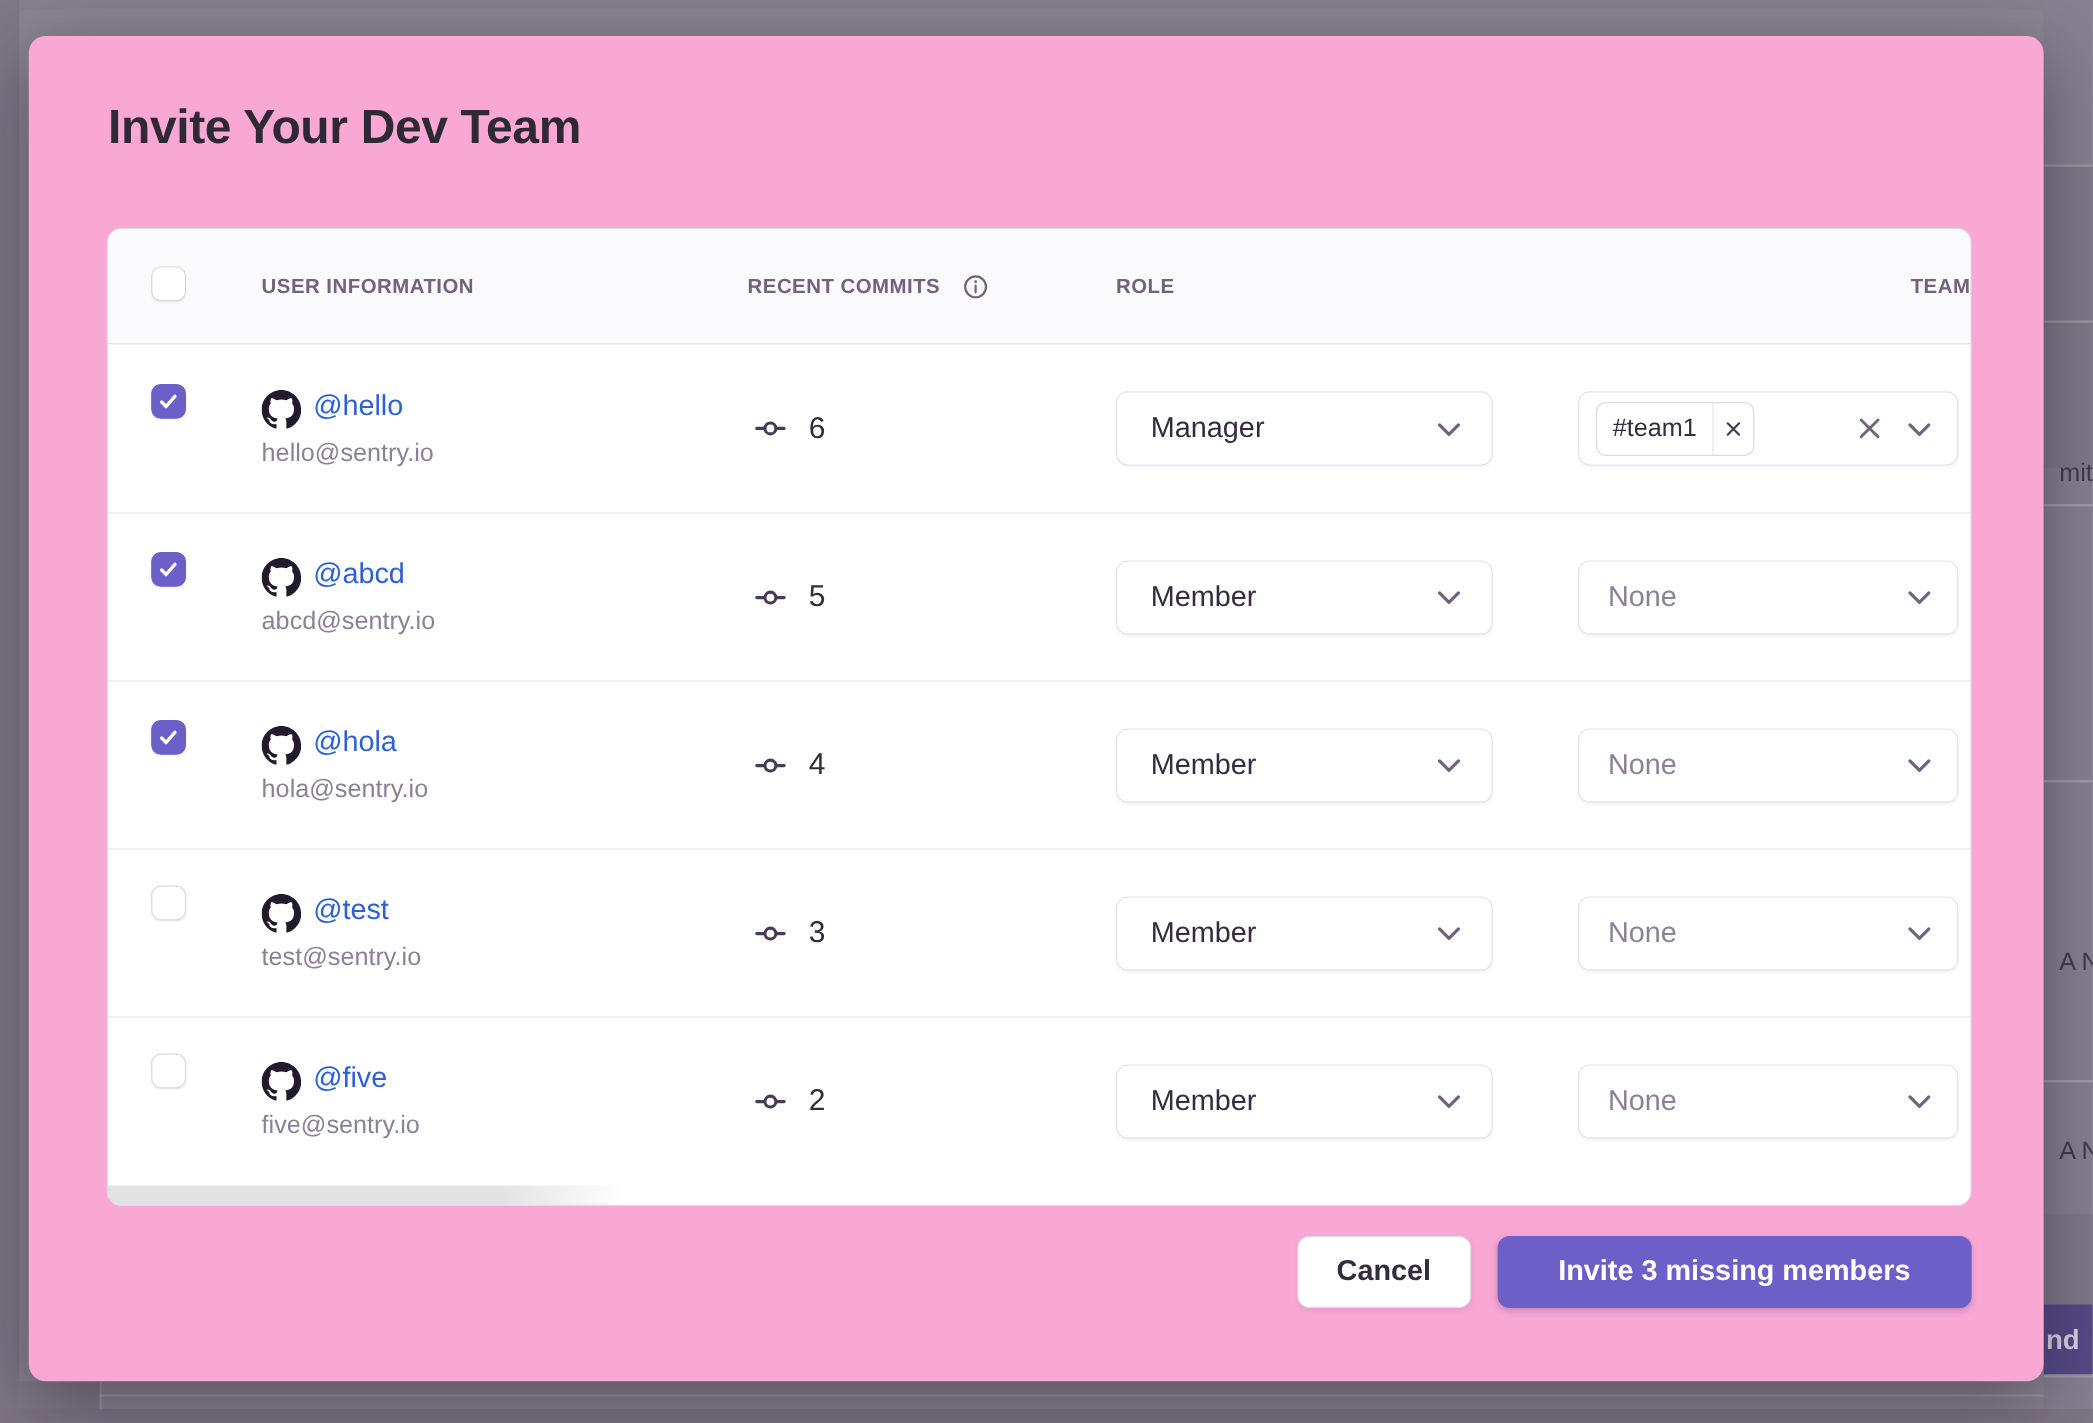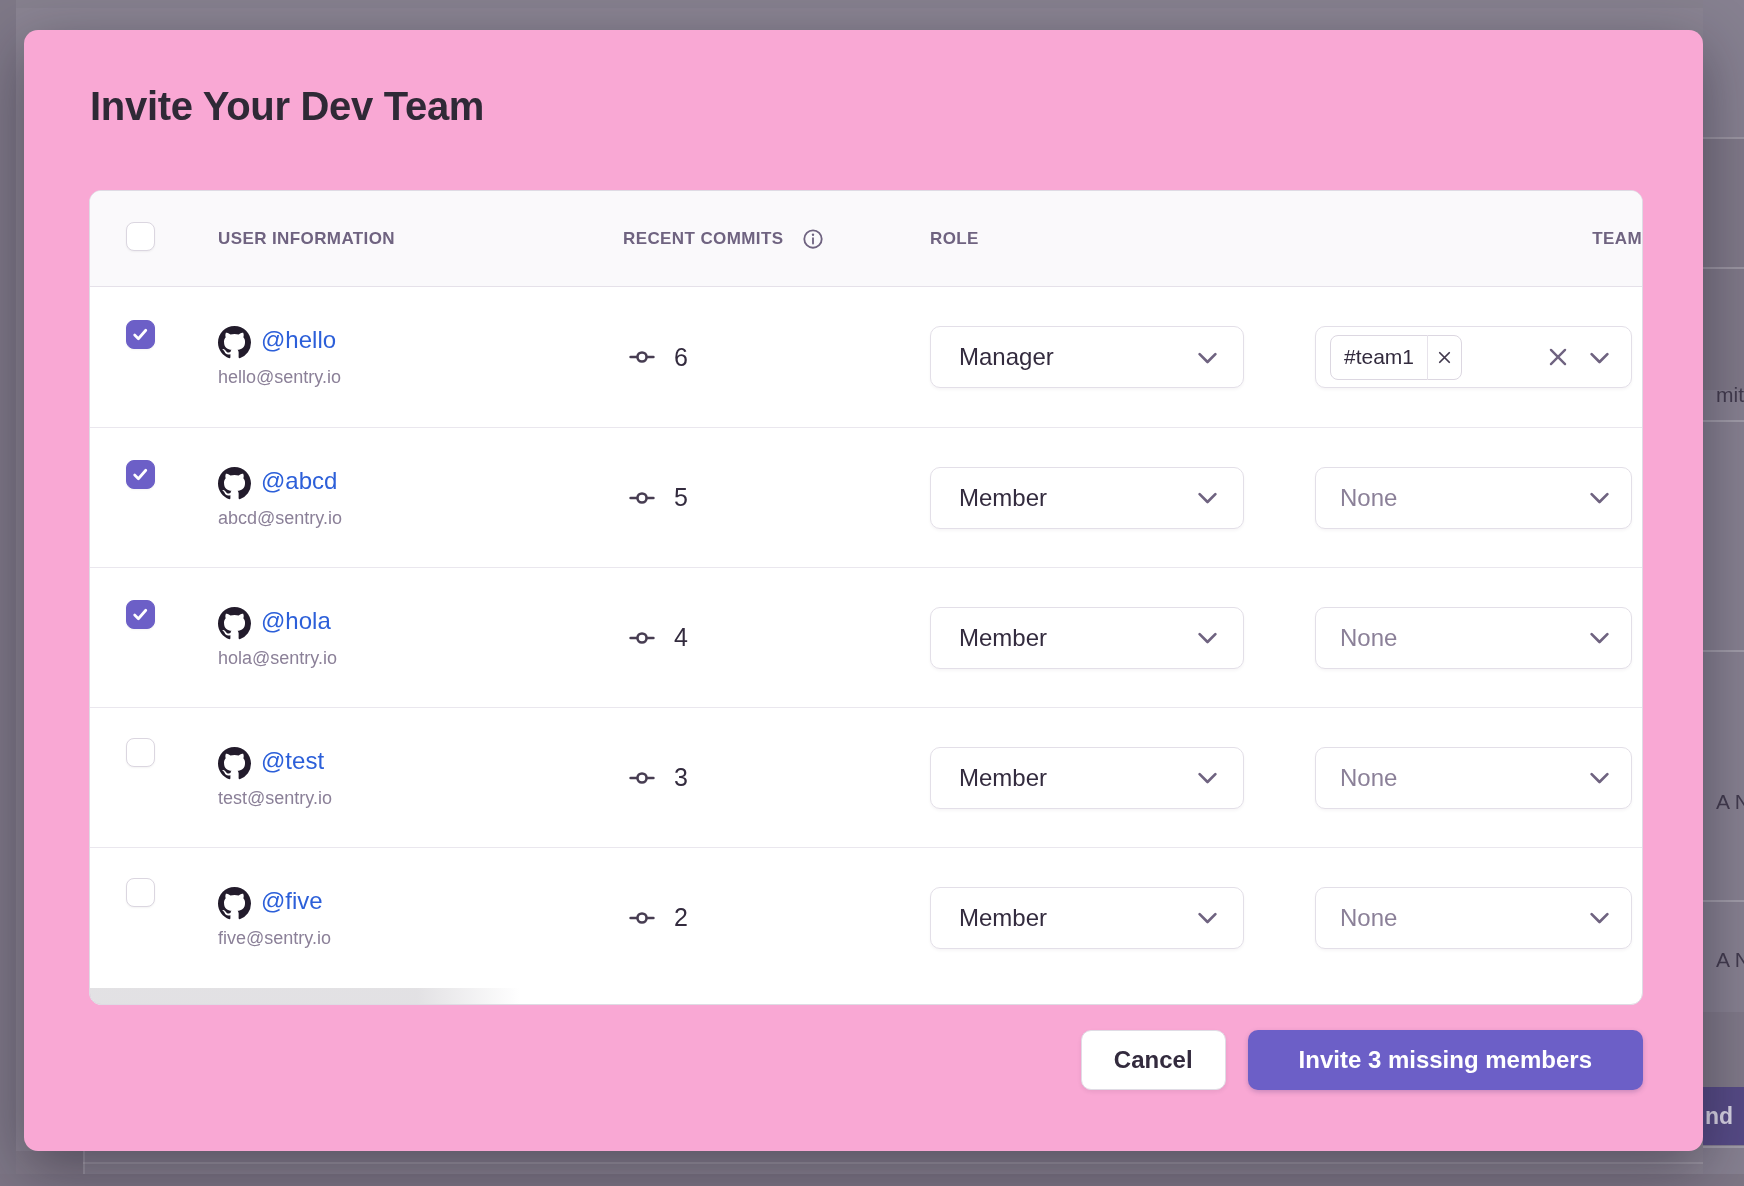--- a/index.html
+++ b/index.html
@@ -76,21 +76,21 @@
     background:#fff;border:1.5px solid #DBD6E0;box-shadow:0 1px 2px rgba(0,0,0,.05);
   }
   .checkbox.checked{background:var(--accent);border-color:var(--accent);}
   .checkbox svg{display:none;}
   .checkbox.checked svg{display:block;}
   .row-check{transform:translateY(-23px);}
 
   .user-top{display:flex;gap:10px;}
   .gh-icon{display:inline-flex;width:33px;height:33px;}
   .username{font-size:24px;color:var(--link);text-decoration:none;cursor:pointer;}
-  .email{font-size:18px;color:var(--muted);margin-top:8px;}
+  .email{font-size:21px;color:var(--muted);margin-top:8px;}
 
   .commit-icon{display:inline-flex;margin-right:13px;}
   .commit-count{font-size:25px;color:var(--dark);}
 
   .select{
     display:flex;align-items:center;justify-content:space-between;
     height:62px;box-sizing:border-box;border:1.5px solid var(--select-border);
     border-radius:10px;background:#fff;cursor:pointer;
     box-shadow:0 2px 3px rgba(40,30,55,.04);
   }

